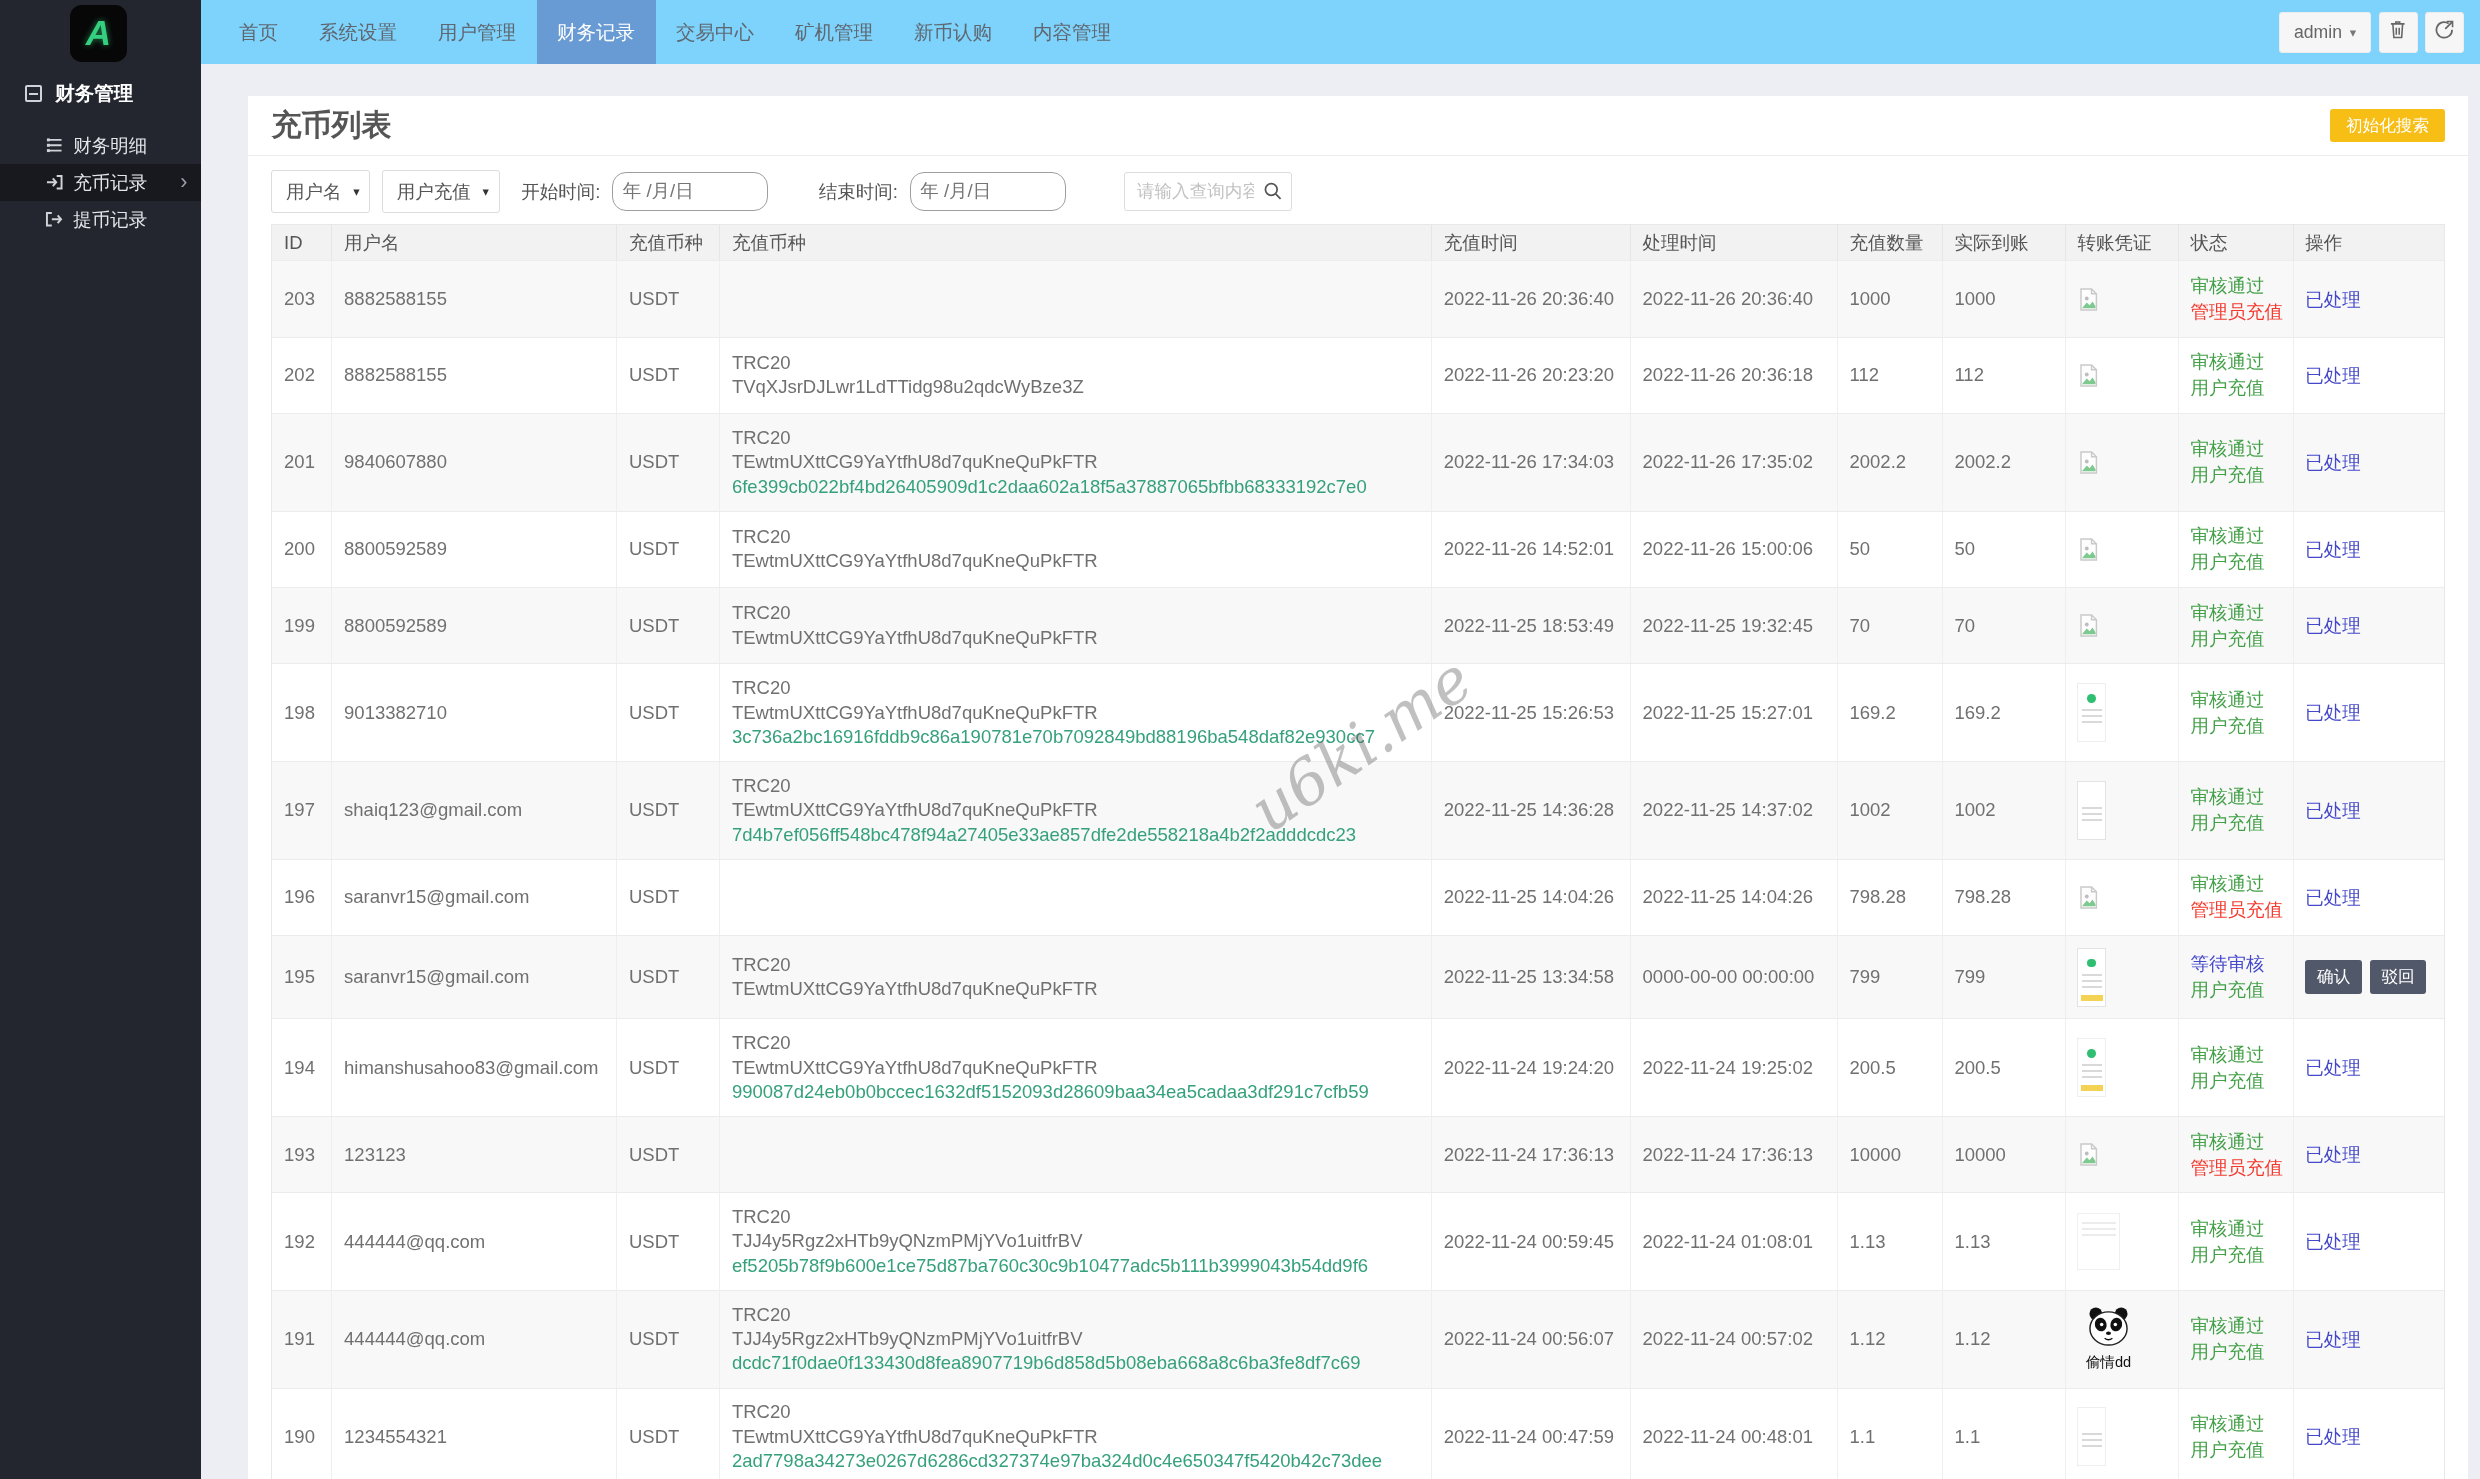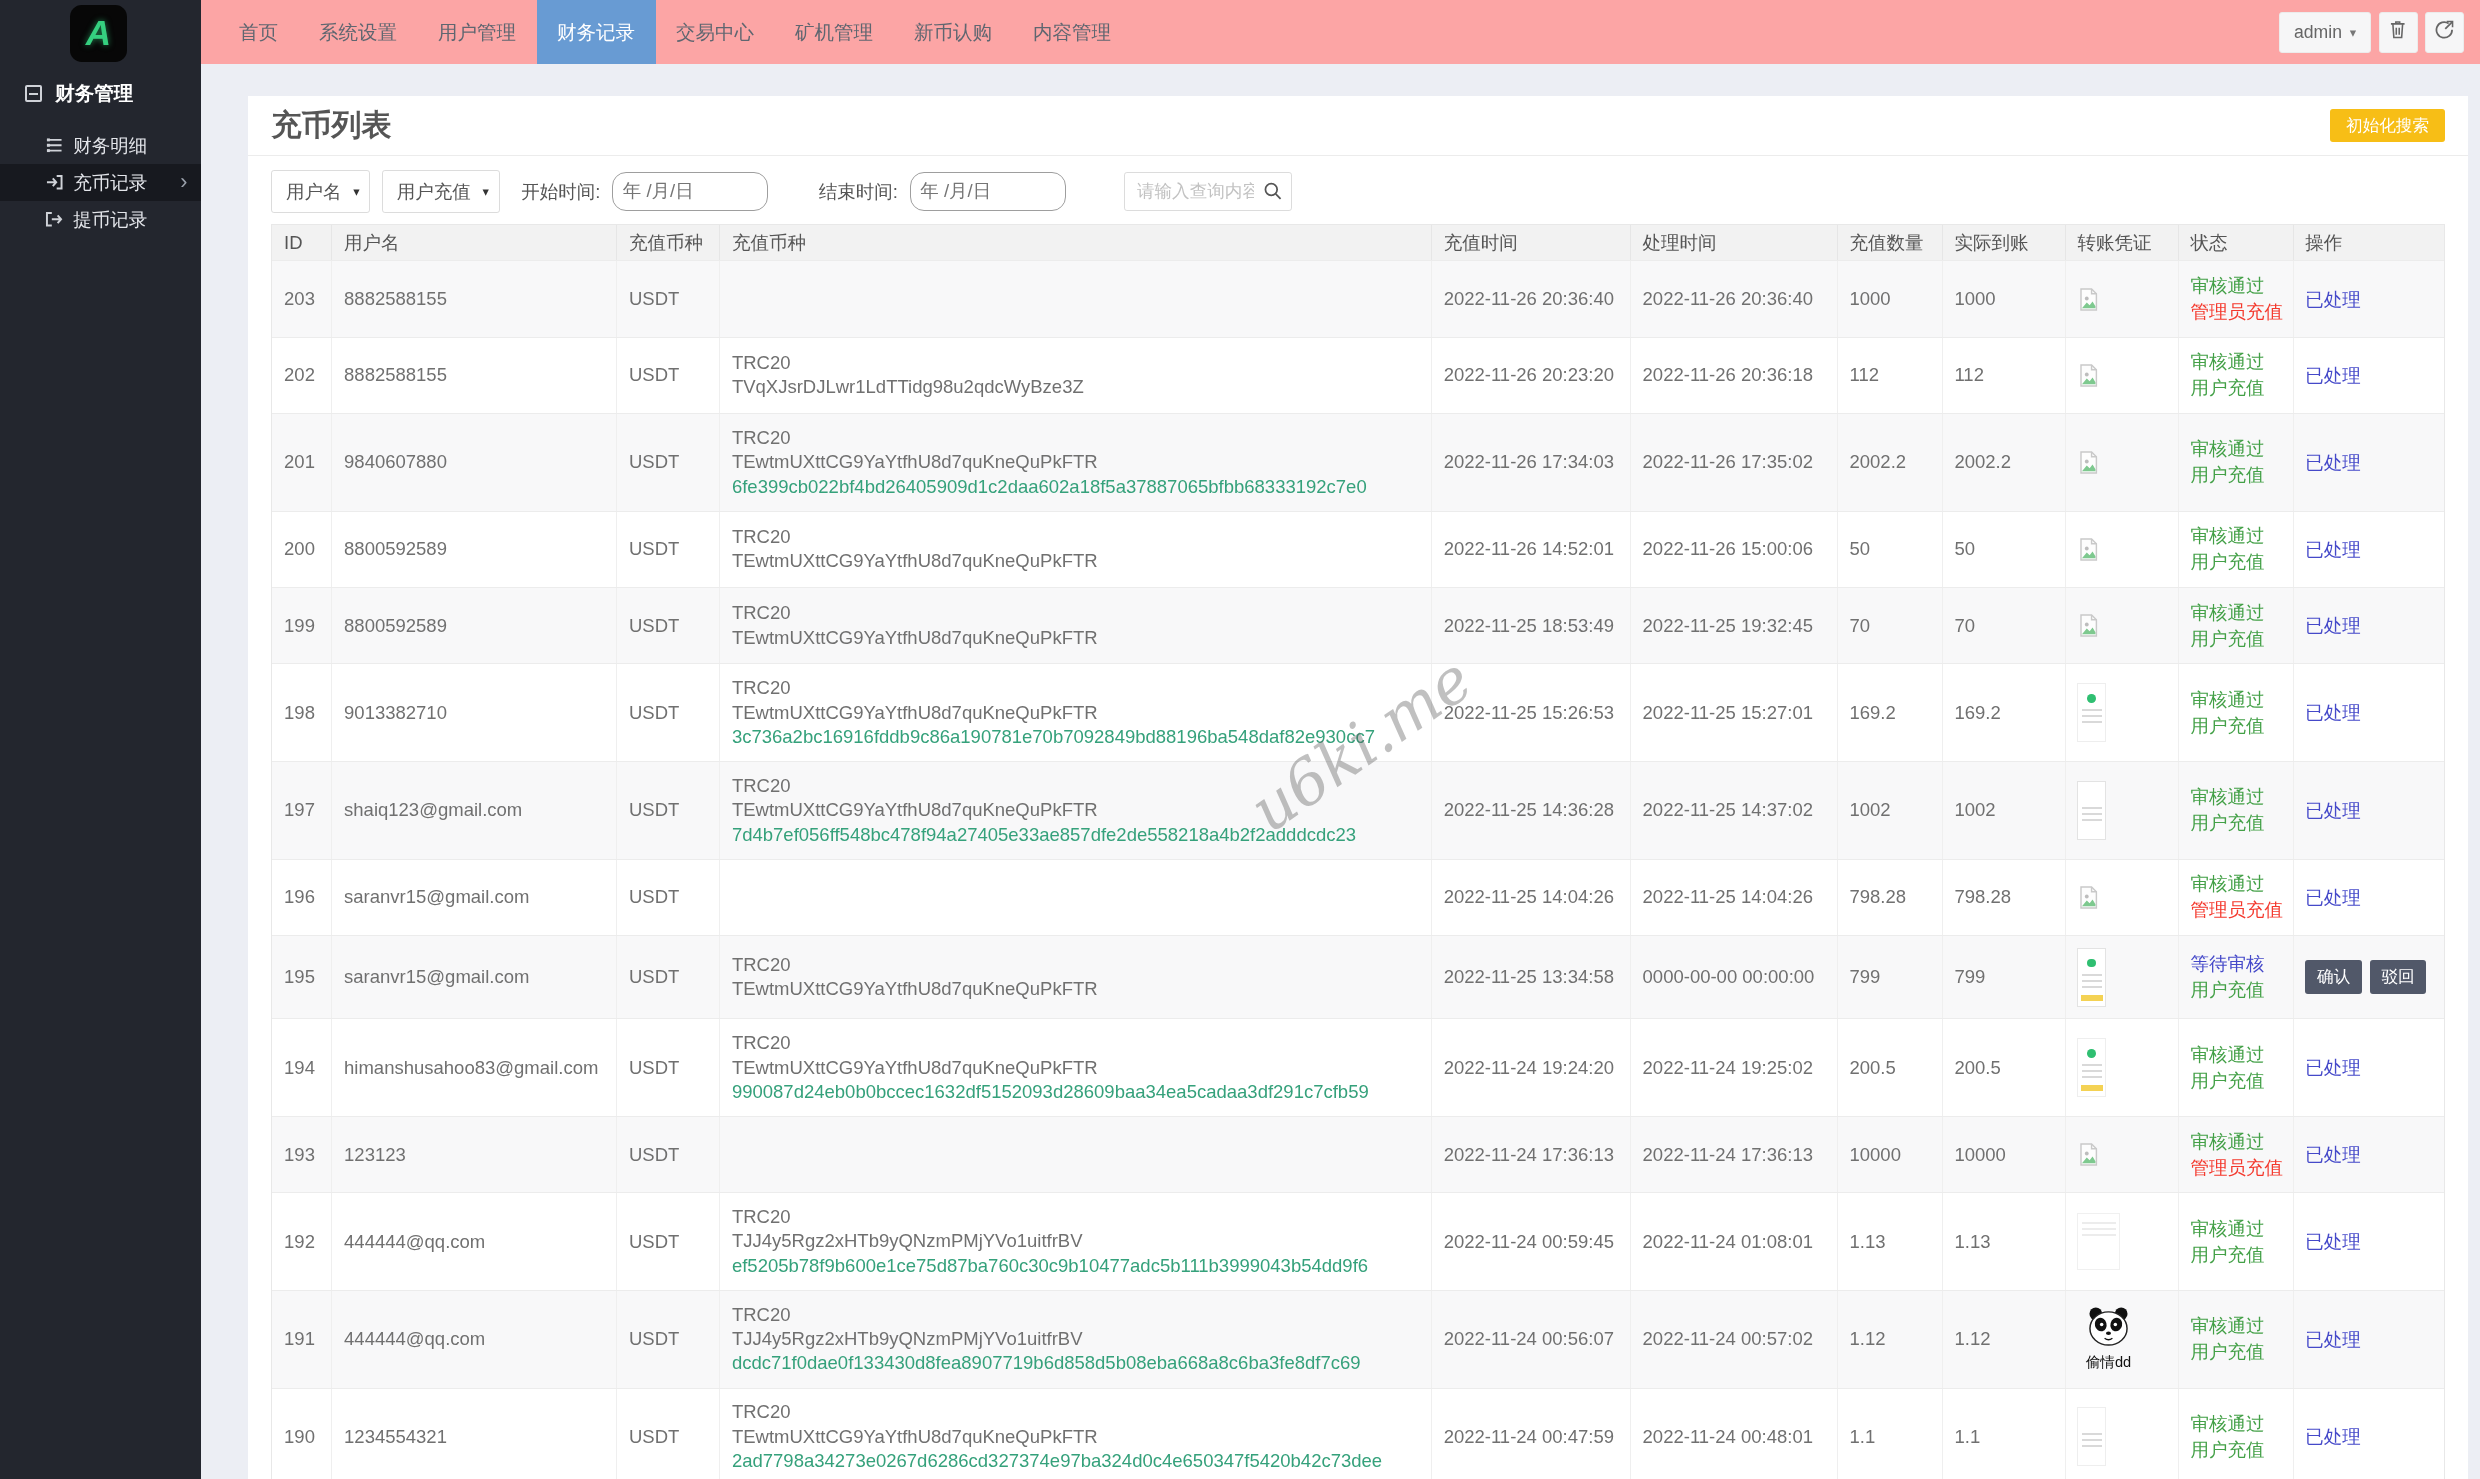--- a/index.html
+++ b/index.html
@@ -13,21 +13,21 @@
   .menu-group { display:flex; align-items:center; gap:13.7px; padding:0 0 0 25px; height:39px; margin-top:74px; color:#ffffff; font-size:19.5px; font-weight:bold; cursor:pointer; }
   .group-icon { width:16.6px; height:16.6px; border:2px solid #cfd2d8; border-radius:2px; position:relative; flex:0 0 auto; }
   .group-icon:before { content:""; position:absolute; left:2px; right:2px; top:50%; height:2px; margin-top:-1px; background:#cfd2d8; }
   .menu-items { margin-top:13.7px; }
   .menu-item { display:flex; align-items:center; gap:9.8px; height:37px; padding-left:45px; color:#e3e5ea; font-size:18.5px; cursor:pointer; position:relative; }
   .menu-item .mi-icon { width:18.5px; height:18.5px; flex:0 0 auto; display:inline-flex; }
   .menu-item.active { background:#17191f; }
   .menu-item .chev { position:absolute; right:13.7px; top:50%; transform:translateY(-50%); color:#9aa0ab; font-size:21.5px; }
 
   
-  .topnav { position:absolute; left:201px; top:0; right:0; height:64px; background:#fca5a5; display:flex; align-items:stretch; }
+  .topnav { position:absolute; left:201px; top:0; right:0; height:64px; background:#7dd3fc; display:flex; align-items:stretch; }
   .nav-tabs { display:flex; align-items:stretch; margin-left:17.6px; }
   .nav-tab { display:flex; align-items:center; padding:0 20.5px; font-size:19.5px; color:#5f6670; cursor:pointer; }
   .nav-tab.active { background:#689bd3; color:#ffffff; }
   .nav-right { margin-left:auto; display:flex; align-items:center; gap:7.8px; padding-right:15.6px; }
   .tool-btn { height:41px; background:#f6f6f7; border:1px solid #ececec; border-radius:2.9px; display:flex; align-items:center; justify-content:center; color:#666; cursor:pointer; }
   .admin-btn { padding:0 13.7px; gap:7.8px; font-size:17.6px; }
   .icon-btn { width:39px; }
   .caret { font-size:12.7px; color:#777; }
 
   

